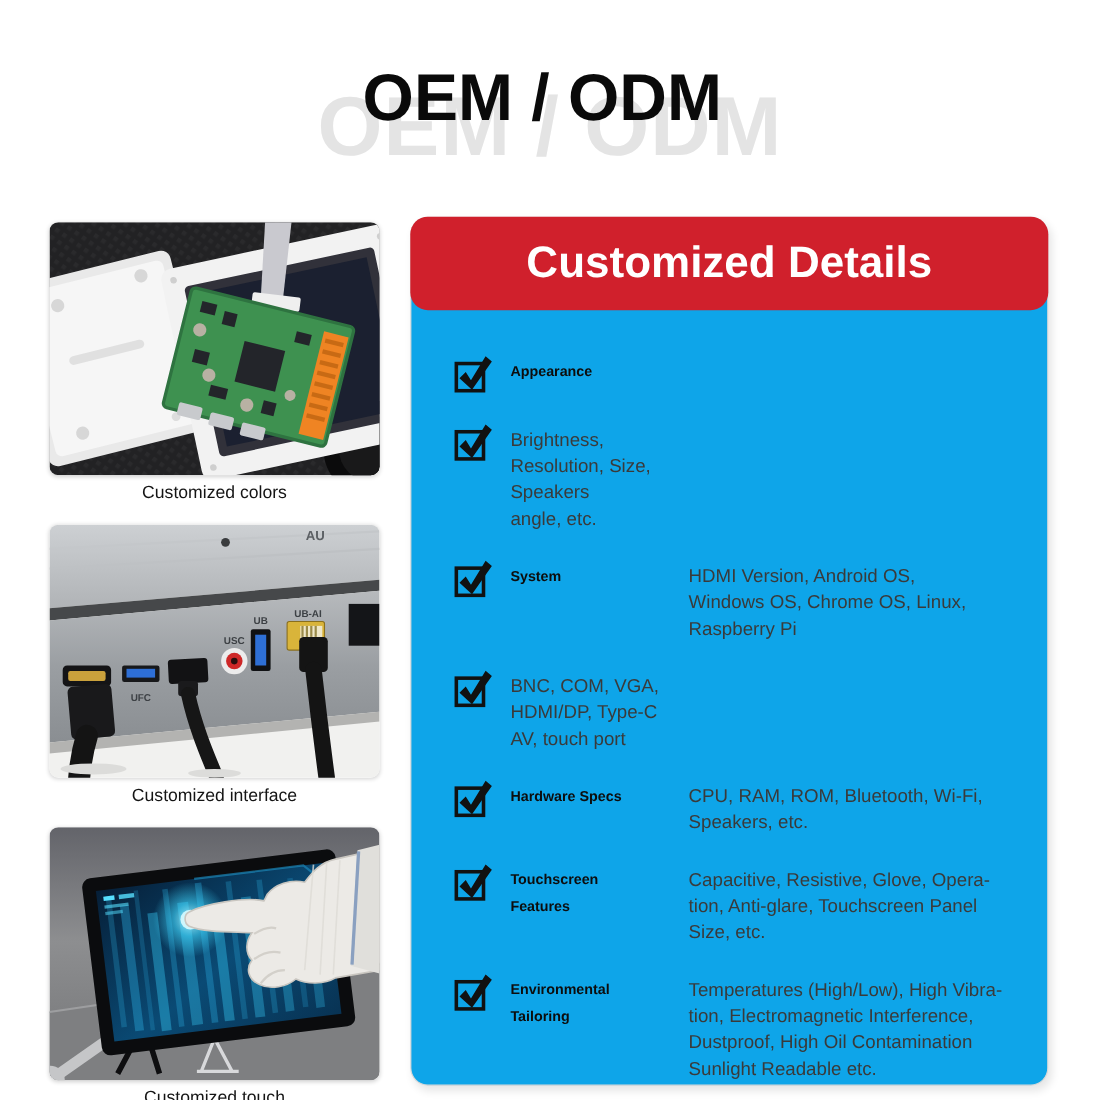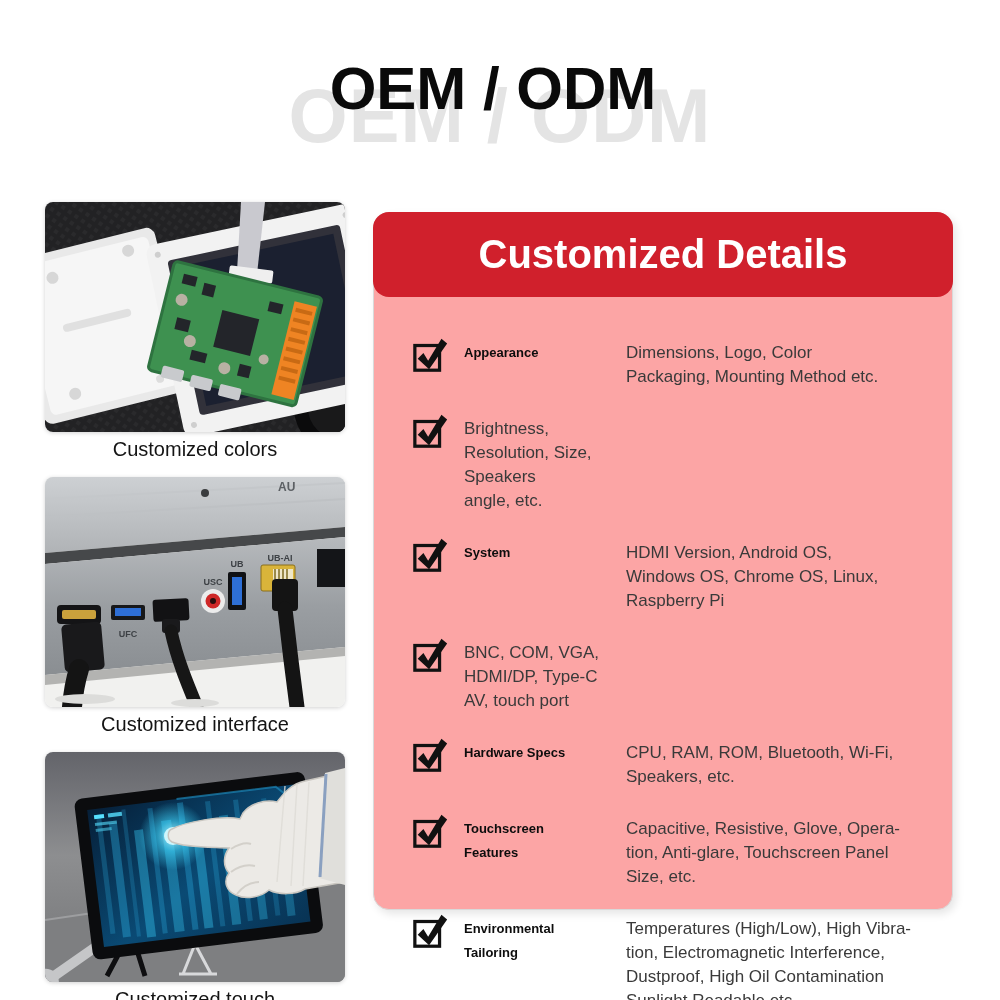--- a/index.html
+++ b/index.html
@@ -10,26 +10,26 @@
   .title-wrap{position:absolute;top:28px;left:0;right:0;height:120px;}
   .title-echo{position:absolute;top:20px;left:0;right:0;text-align:center;
               font-size:76px;font-weight:bold;color:#e4e4e4;letter-spacing:1px;}
   .title-main{position:absolute;top:2px;left:-14px;right:0;text-align:center;
               font-size:60px;font-weight:bold;color:#0a0a0a;letter-spacing:0px;}
 
   
   .gallery{position:absolute;left:45px;top:178px;width:300px;}
   .photo{width:300px;height:230px;border-radius:8px;overflow:hidden;display:block;
          box-shadow:0 1px 4px rgba(0,0,0,.18);}
-  .caption{width:300px;text-align:center;font-size:20px;color:#141414;
+  .caption{width:300px;text-align:center;font-size:16px;color:#141414;
            margin:7px 0 18px 0;line-height:20px;}
 
   
-  .card{position:absolute;left:373px;top:188px;width:580px;height:698px;
-        background:#fca5a5;border:1px solid #d9d9d9;border-radius:16px;
+  .card{position:absolute;left:373px;top:173px;width:580px;height:790px;
+        background:#0ea5e9;border:1px solid #d9d9d9;border-radius:16px;
         box-shadow:3px 4px 8px rgba(0,0,0,.10);box-sizing:border-box;}
   .card-header{position:absolute;top:-1px;left:-1px;width:580px;height:85px;
         background:#d0202c;border-radius:16px;display:flex;align-items:center;justify-content:center;}
   .card-header-text{color:#ffffff;font-size:40px;font-weight:bold;letter-spacing:0px;}
   .card-body{position:absolute;top:122px;left:0;right:0;bottom:0;
         padding:0 12px 30px 38px;display:flex;flex-direction:column;gap:22px;box-sizing:border-box;}
   .row{display:grid;grid-template-columns:38px 148px 1fr;column-gap:14px;align-items:start;}
   .row-check{width:38px;height:40px;}
   .row-label{font-size:13px;font-weight:bold;color:#0d0d0d;line-height:24px;
              white-space:pre-line;padding-top:6px;}
@@ -267,22 +267,20 @@
       <span class="card-header-text">Customized Details</span>
     </div>
     <div class="card-body">
 
       <div class="row">
         <svg class="row-check" viewBox="0 0 40 40">
           <rect x="3" y="10" width="26" height="26" fill="none" stroke="#111" stroke-width="3.4"></rect>
           <polygon points="6,24 12,18 17,26 31,3 37,8 18,35" fill="#111"></polygon>
         </svg>
         <div class="row-label">Appearance</div>
-        <div class="row-desc">Dimensions, Logo, Color
-Packaging, Mounting Method etc.</div>
       </div>
 
       <div class="row">
         <svg class="row-check" viewBox="0 0 40 40">
           <rect x="3" y="10" width="26" height="26" fill="none" stroke="#111" stroke-width="3.4"></rect>
           <polygon points="6,24 12,18 17,26 31,3 37,8 18,35" fill="#111"></polygon>
         </svg>
         <div class="row-desc">Brightness, Resolution, Size, Speakers
 angle, etc.</div>
       </div>

